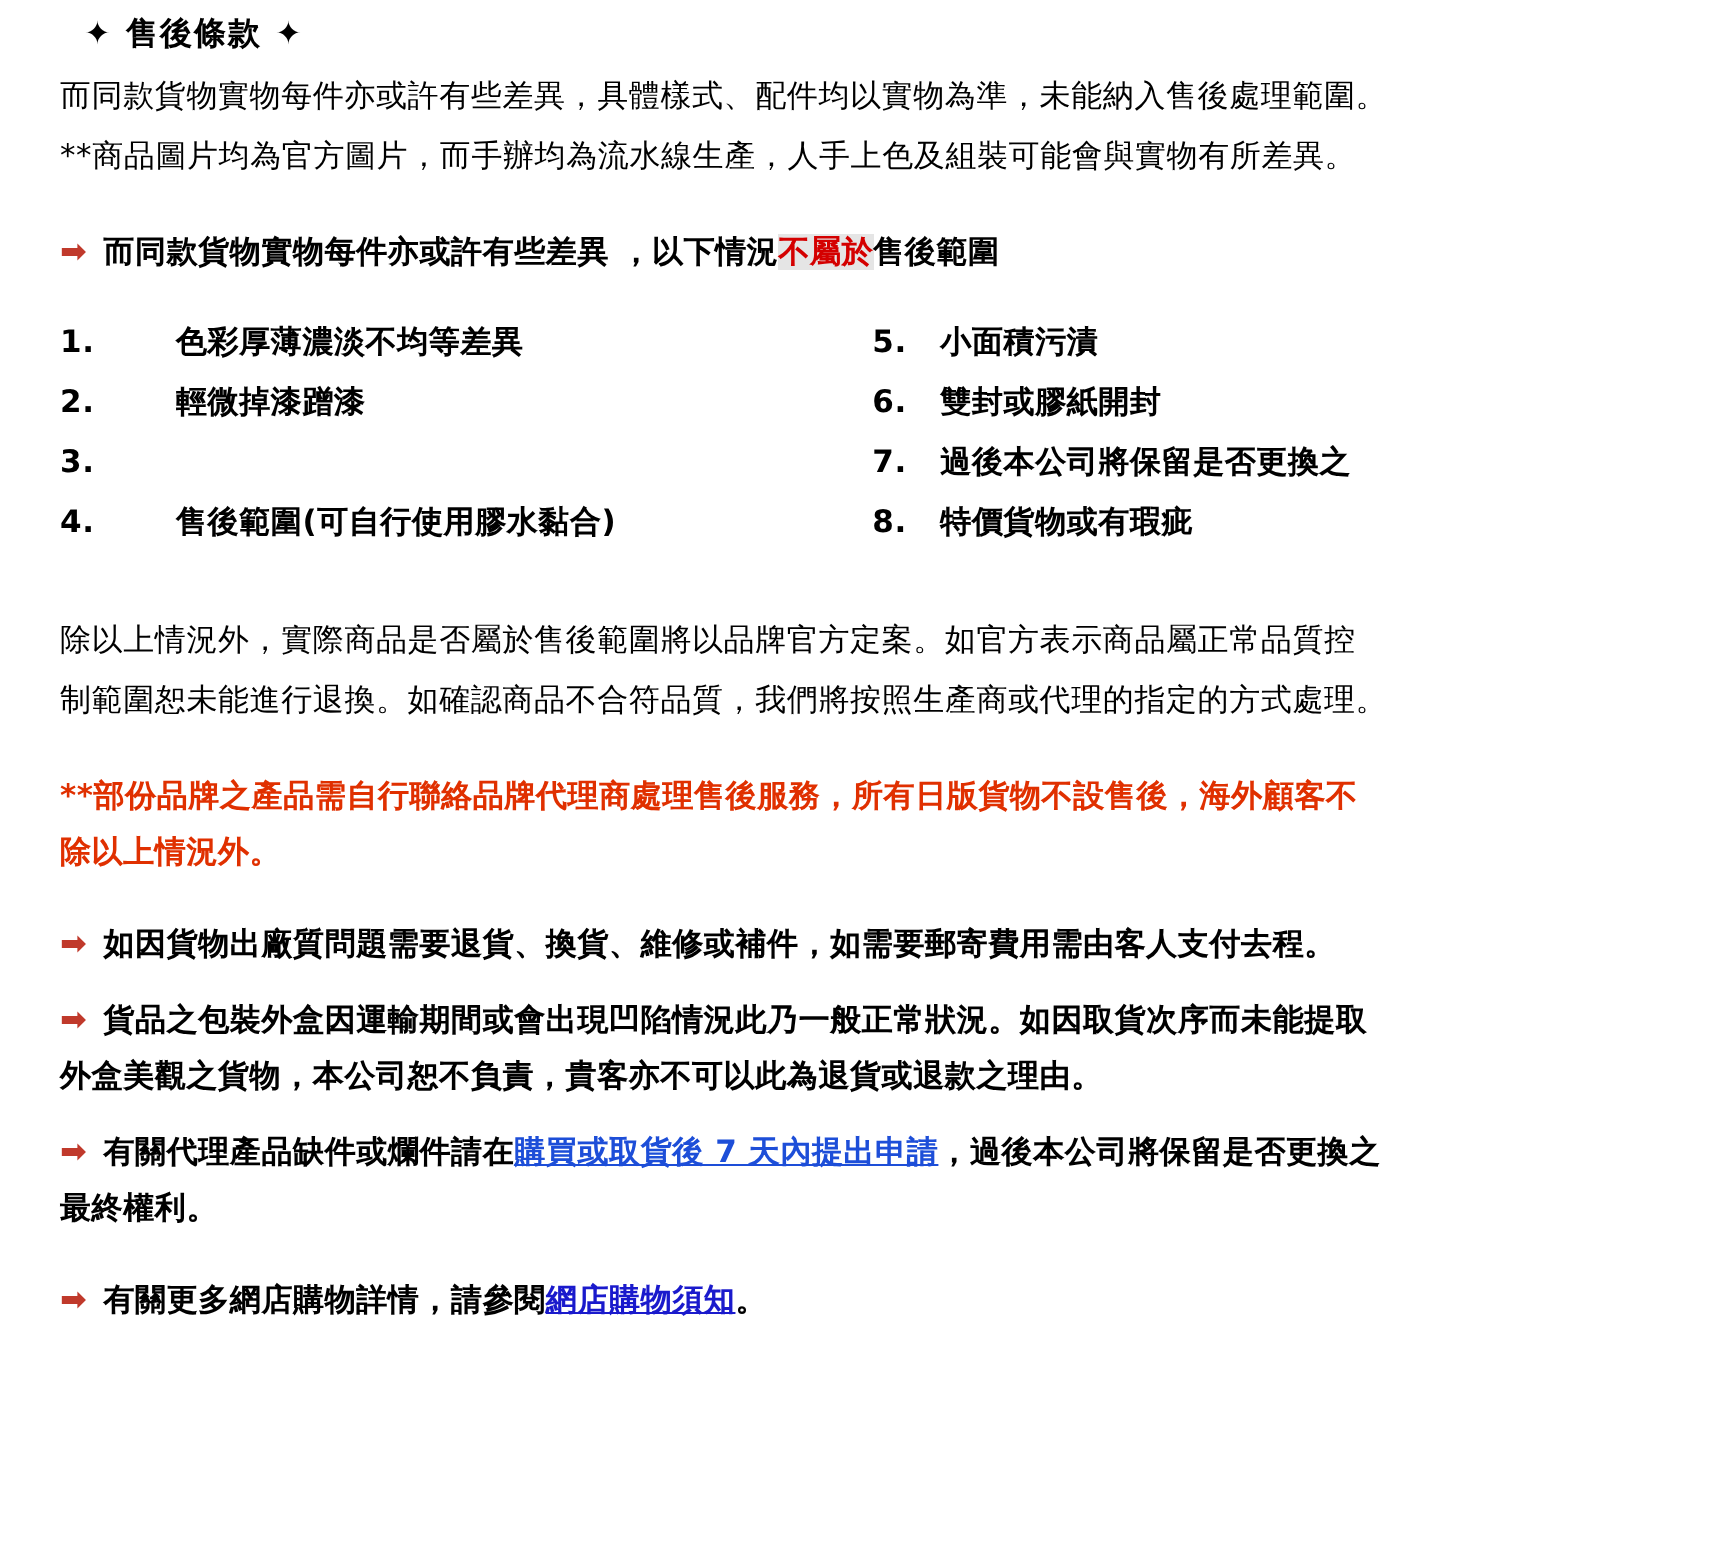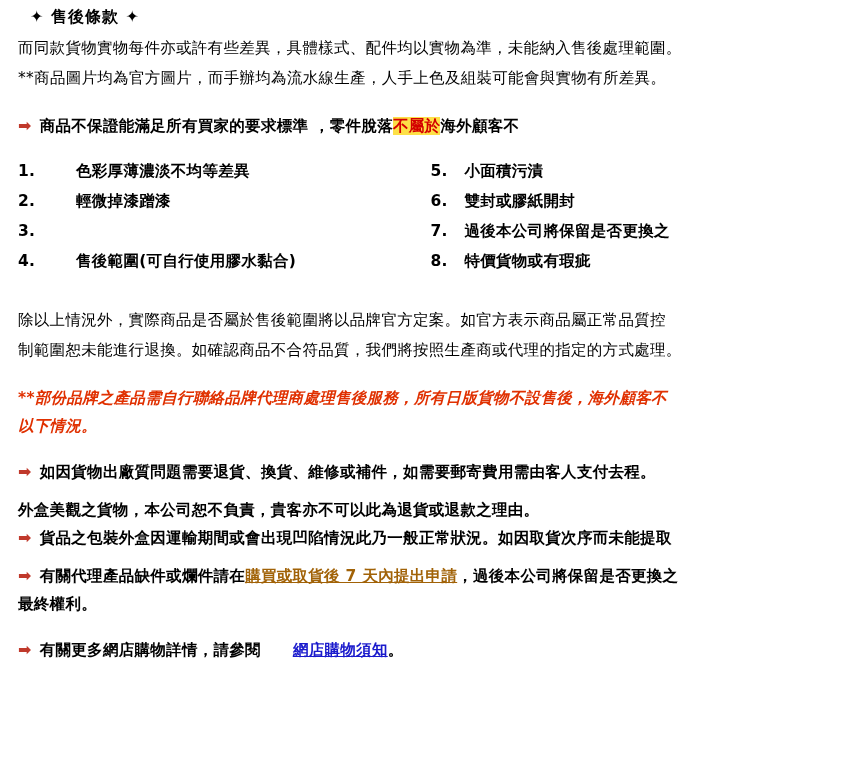--- a/index.html
+++ b/index.html
@@ -8,21 +8,21 @@
     background: #ffffff;
   }
   body {
     width: 864px;
     height: 773px;
     font-family: "DejaVu Sans", "Liberation Sans", sans-serif;
     color: #000000;
     overflow: hidden;
   }
   .page {
-    padding: 6px 18px 0 18px;
+    padding: 6px 18px 0 30px;
     box-sizing: border-box;
     width: 832px;
   }
   .title {
     font-size: 16px;
     font-weight: bold;
     letter-spacing: 1px;
     margin: 0 0 6px 12px;
     line-height: 22px;
   }
@@ -42,32 +42,31 @@
     letter-spacing: 0.3px;
     margin: 0;
   }
   .arrow {
     color: #c0392b;
     font-weight: bold;
     margin-right: 8px;
     font-size: 16px;
   }
   .hl {
-    background: #fde047;
+    background: #e5e5e5;
     color: #d40000;
     font-weight: bold;
   }
   .red-underline {
-    color: #a16207;
+    color: #1d4ed8;
     font-weight: bold;
     text-decoration: underline;
   }
   .link {
     color: #1a1acc;
-    margin-left: 32px;
   }
   .list-wrap {
     display: flex;
     margin-top: 16px;
     margin-bottom: 4px;
   }
   .list-col {
     width: 430px;
   }
   .list-col.right { width: 400px; }
@@ -88,40 +87,39 @@
     flex: 0 0 34px;
   }
   .list-text { font-weight: bold; }
   .block-red {
     font-size: 15.5px;
     line-height: 28px;
     color: #e03000;
     font-weight: bold;
     letter-spacing: 0.3px;
     margin: 0;
-    font-style: italic;
   }
   .indent-arrow-body {
     display: inline;
   }
 </style>
 </head>
 <body>
 
 <div class="page">
 
   <div class="title">✦ 售後條款 ✦</div>
 
   <div class="para">而同款貨物實物每件亦或許有些差異，具體樣式、配件均以實物為準，未能納入售後處理範圍。</div>
   <div class="para">**商品圖片均為官方圖片，而手辦均為流水線生產，人手上色及組裝可能會與實物有所差異。</div>
 
   <div class="spacer-md"></div>
 
   <div class="arrow-line">
-    <span class="arrow">➡</span><span>商品不保證能滿足所有買家的要求標準 ，零件脫落</span><span class="hl">不屬於</span><span>海外顧客不</span>
+    <span class="arrow">➡</span><span>而同款貨物實物每件亦或許有些差異 ，以下情況</span><span class="hl">不屬於</span><span>售後範圍</span>
   </div>
 
   <div class="list-wrap">
     <div class="list-col">
       <div class="list-item">
         <span class="list-num">1.</span>
         <span class="list-text">色彩厚薄濃淡不均等差異</span>
       </div>
       <div class="list-item">
         <span class="list-num">2.</span>
@@ -156,34 +154,34 @@
   </div>
 
   <div class="spacer-lg"></div>
 
   <div class="para">除以上情況外，實際商品是否屬於售後範圍將以品牌官方定案。如官方表示商品屬正常品質控</div>
   <div class="para">制範圍恕未能進行退換。如確認商品不合符品質，我們將按照生產商或代理的指定的方式處理。</div>
 
   <div class="spacer-md"></div>
 
   <div class="block-red">**部份品牌之產品需自行聯絡品牌代理商處理售後服務，所有日版貨物不設售後，海外顧客不</div>
-  <div class="block-red">以下情況。</div>
+  <div class="block-red">除以上情況外。</div>
 
   <div class="spacer-md"></div>
 
   <div class="arrow-line">
     <span class="arrow">➡</span><span class="indent-arrow-body">如因貨物出廠質問題需要退貨、換貨、維修或補件，如需要郵寄費用需由客人支付去程。</span>
   </div>
 
   <div class="spacer-sm"></div>
 
-  <div class="arrow-line">外盒美觀之貨物，本公司恕不負責，貴客亦不可以此為退貨或退款之理由。</div>
   <div class="arrow-line">
     <span class="arrow">➡</span><span class="indent-arrow-body">貨品之包裝外盒因運輸期間或會出現凹陷情況此乃一般正常狀況。如因取貨次序而未能提取</span>
   </div>
+  <div class="arrow-line">外盒美觀之貨物，本公司恕不負責，貴客亦不可以此為退貨或退款之理由。</div>
 
   <div class="spacer-sm"></div>
 
   <div class="arrow-line">
     <span class="arrow">➡</span><span>有關代理產品缺件或爛件請在</span><span class="red-underline">購買或取貨後 7 天內提出申請</span><span>，過後本公司將保留是否更換之</span>
   </div>
   <div class="arrow-line">最終權利。</div>
 
   <div class="spacer-md"></div>
 

